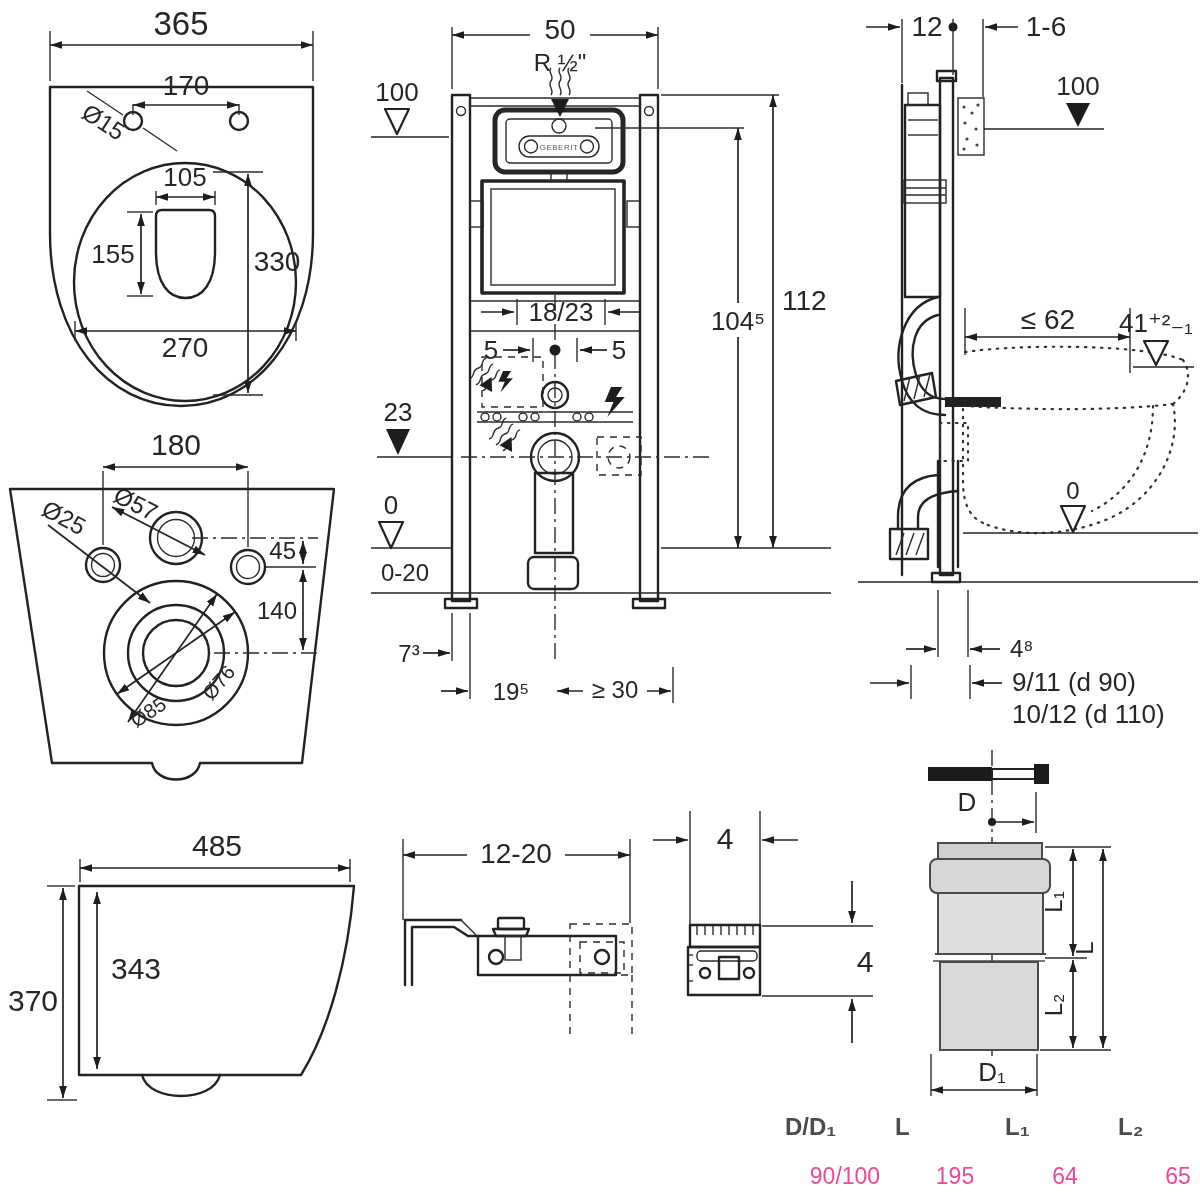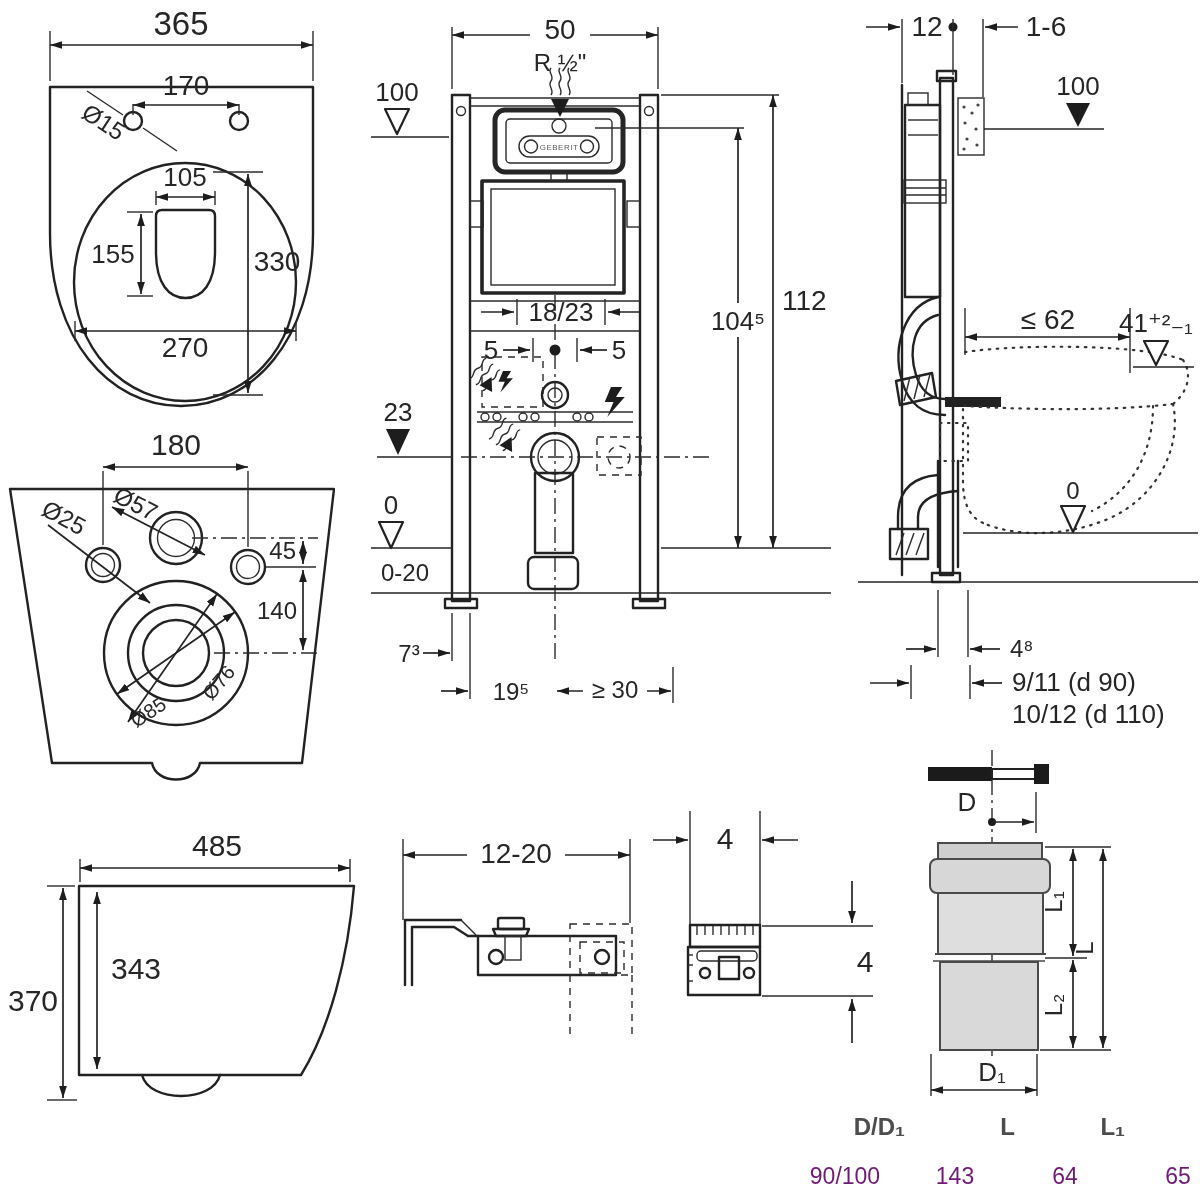--- a/index.html
+++ b/index.html
@@ -11,22 +11,22 @@
   .ln{fill:none;stroke:#222;stroke-width:2.4;stroke-linejoin:round;stroke-linecap:round;}
   .ln3{fill:none;stroke:#242424;stroke-width:3.6;stroke-linejoin:round;}
   .thin{fill:none;stroke:#2b2b2b;stroke-width:1.4;}
   .dim{fill:none;stroke:#242424;stroke-width:1.7;}
   .dash{stroke-dasharray:7 6;}
   .dashdot{fill:none;stroke:#2b2b2b;stroke-width:1.4;stroke-dasharray:16 5 3 5;}
   .dot{fill:none;stroke:#333;stroke-width:2.2;stroke-dasharray:1.5 6.5;stroke-linecap:round;}
   .filltri{fill:#1d1d1d;stroke:none;}
   .opentri{fill:#fff;stroke:#222;stroke-width:2.2;stroke-linejoin:round;}
   .bg{fill:#fff;stroke:none;}
-  .tbl-h{position:absolute;width:120px;text-align:right;font-size:24px;font-weight:bold;color:#4c4c4c;}
-  .tbl-v{position:absolute;width:120px;text-align:center;font-size:23px;color:#701a75;}
+  .tbl-h{position:absolute;width:120px;text-align:left;font-size:24px;font-weight:bold;color:#4c4c4c;}
+  .tbl-v{position:absolute;width:120px;text-align:center;font-size:23px;color:#ec4899;}
 </style>
 </head>
 <body>
 
 <div class="canvas">
 
   <svg class="panel" style="left:15px;top:5px" width="300" height="415" viewBox="0 0 300 415">
     <defs>
       <marker id="arr" markerWidth="14" markerHeight="9" refX="12.4" refY="4" orient="auto-start-reverse" markerUnits="userSpaceOnUse">
         <path d="M0,0 L12.5,4 L0,8 Z" fill="#1d1d1d"></path>
@@ -422,18 +422,18 @@
       <text x="97" y="341" class="t26" text-anchor="middle">D₁</text>
     </g>
   </svg>
 
   <div class="panel" style="left:770px;top:1105px;width:430px;height:95px">
     <div class="tbl-h" style="left:15px;top:8px">D/D₁</div>
     <div class="tbl-h" style="left:125px;top:8px">L</div>
     <div class="tbl-h" style="left:235px;top:8px">L₁</div>
     <div class="tbl-h" style="left:348px;top:8px">L₂</div>
     <div class="tbl-v" style="left:15px;top:58px">90/100</div>
-    <div class="tbl-v" style="left:125px;top:58px">143</div>
+    <div class="tbl-v" style="left:125px;top:58px">195</div>
     <div class="tbl-v" style="left:235px;top:58px">64</div>
     <div class="tbl-v" style="left:348px;top:58px">65</div>
   </div>
 
 </div>
 
 </body></html>

